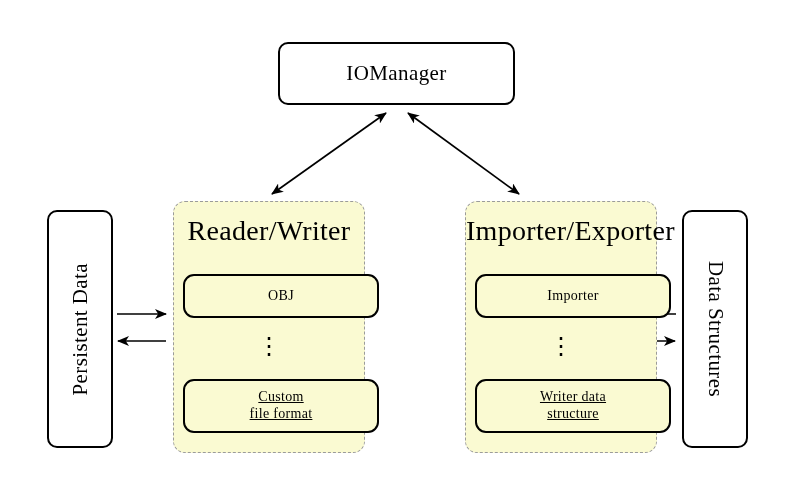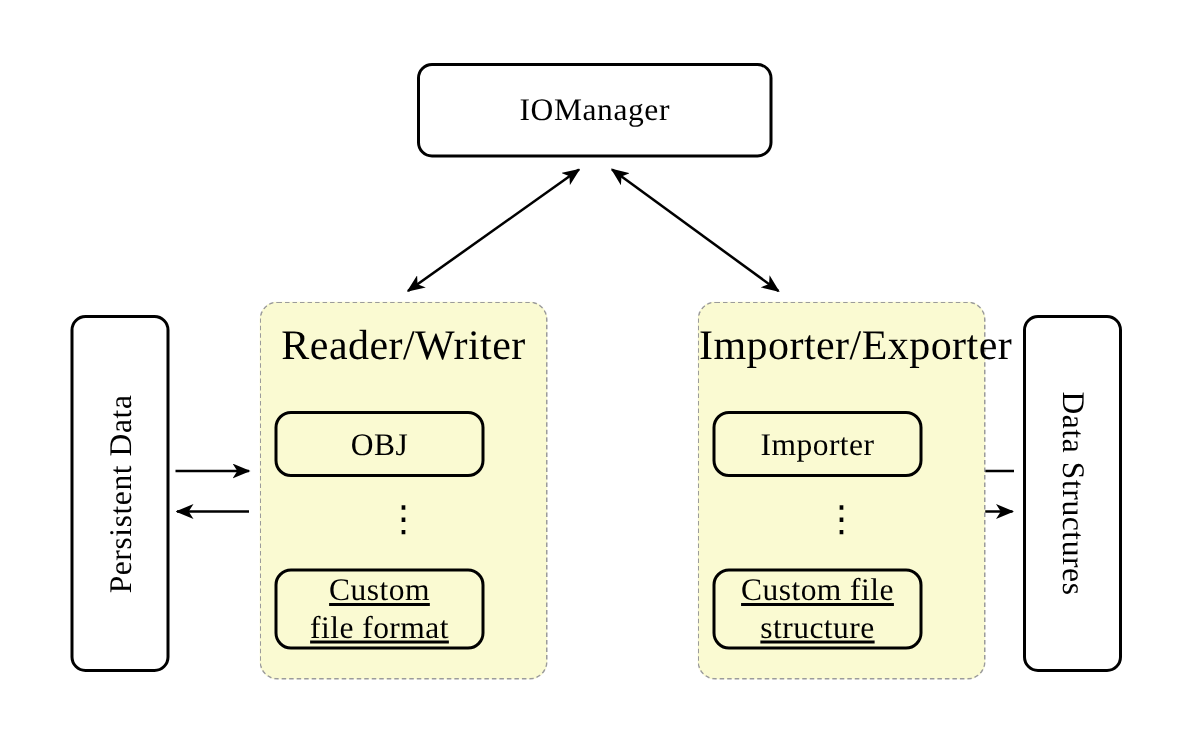--- a/index.html
+++ b/index.html
@@ -60,29 +60,29 @@
     top: 13px; left: 0;
     width: 100%;
     text-align: center;
     font-size: 28px;
     letter-spacing: 0.3px;
   }
 
   .inner-node {
     position: absolute;
     left: 9px;
-    width: 140px;
+    width: 196px;
     box-sizing: border-box;
     background: var(--container-fill, #fafad2);
     border: 2.5px solid var(--node-border, #000000);
     border-radius: 11px;
     display: flex;
     align-items: center;
     justify-content: center;
-    font-size: 21px;
+    font-size: 14px;
     letter-spacing: 0.3px;
   }
   .inner-top    { top: 72px;  height: 44px; }
   .inner-bottom { top: 177px; height: 54px; text-decoration: underline; }
   .inner-node .label {
     white-space: pre-line;
     text-align: center;
     line-height: 1.18;
   }
 
@@ -139,18 +139,18 @@
     </div>
   </div>
 
   <div class="group group-importer">
     <div class="group-title">Importer/Exporter</div>
     <div class="inner-node inner-top">
       <span class="label">Importer</span>
     </div>
     <div class="dots">⋮</div>
     <div class="inner-node inner-bottom">
-      <span class="label">Custom file
+      <span class="label">Writer data
 structure</span>
     </div>
   </div>
 
 </div>
 
 </body></html>

